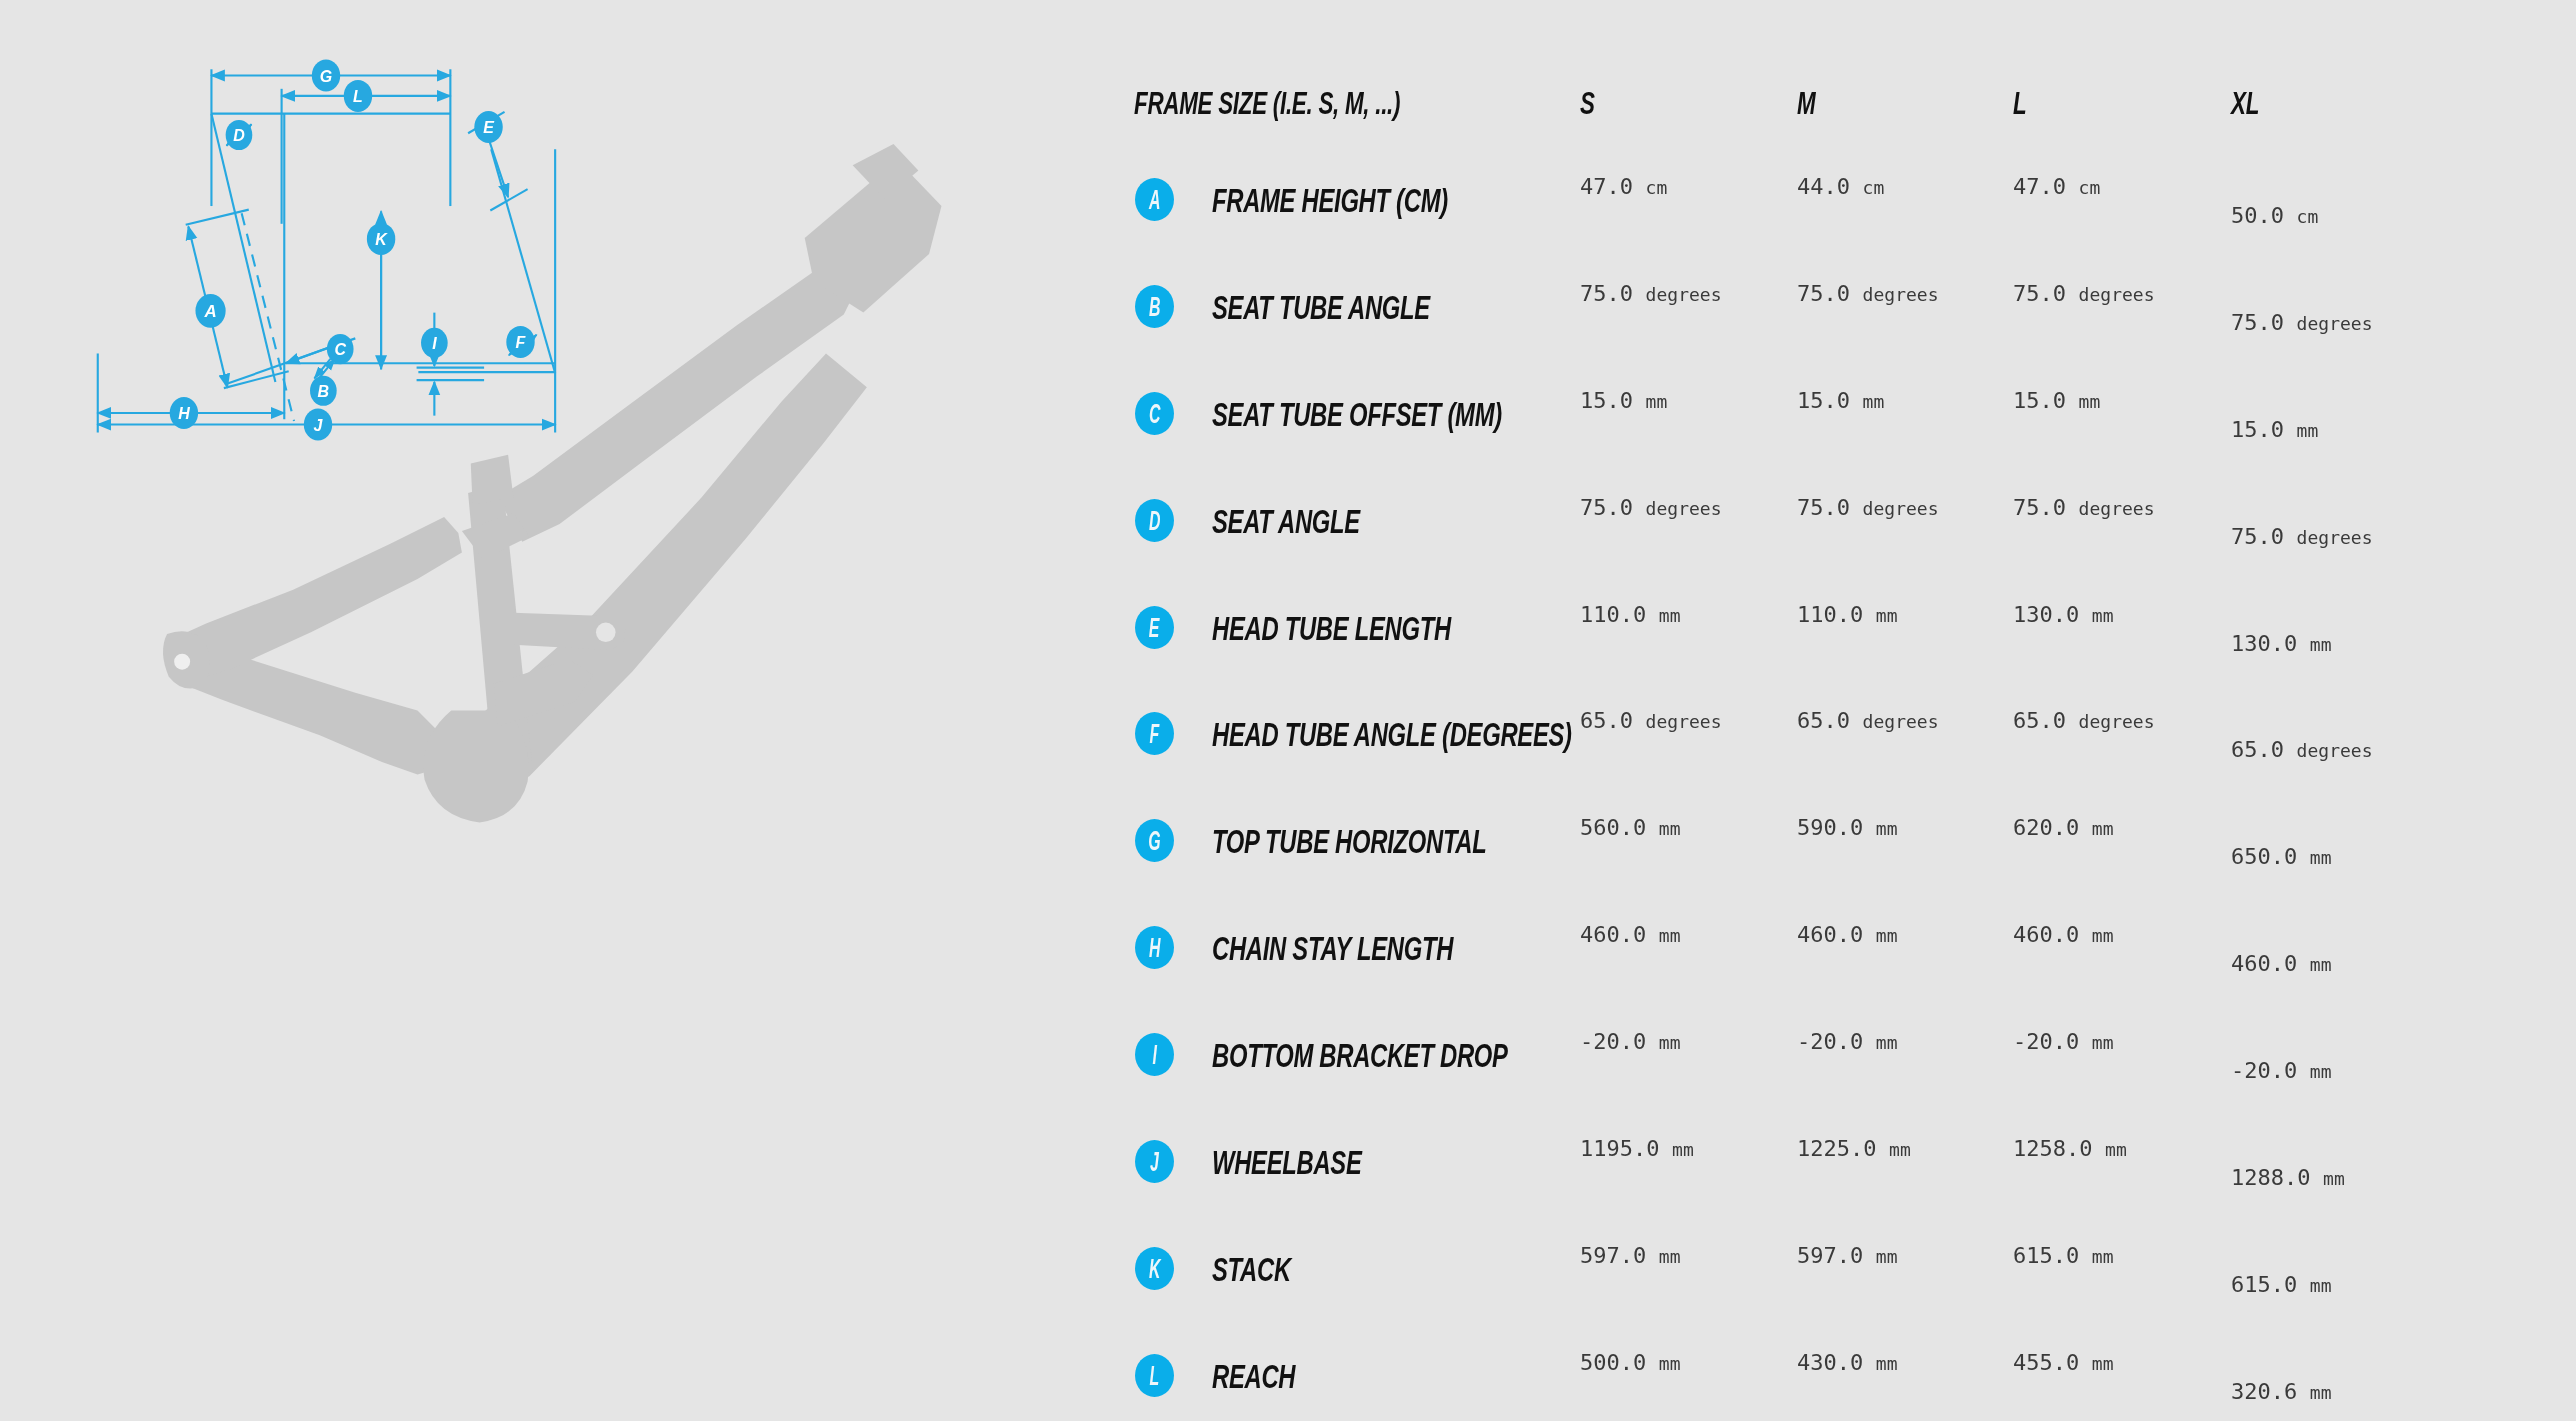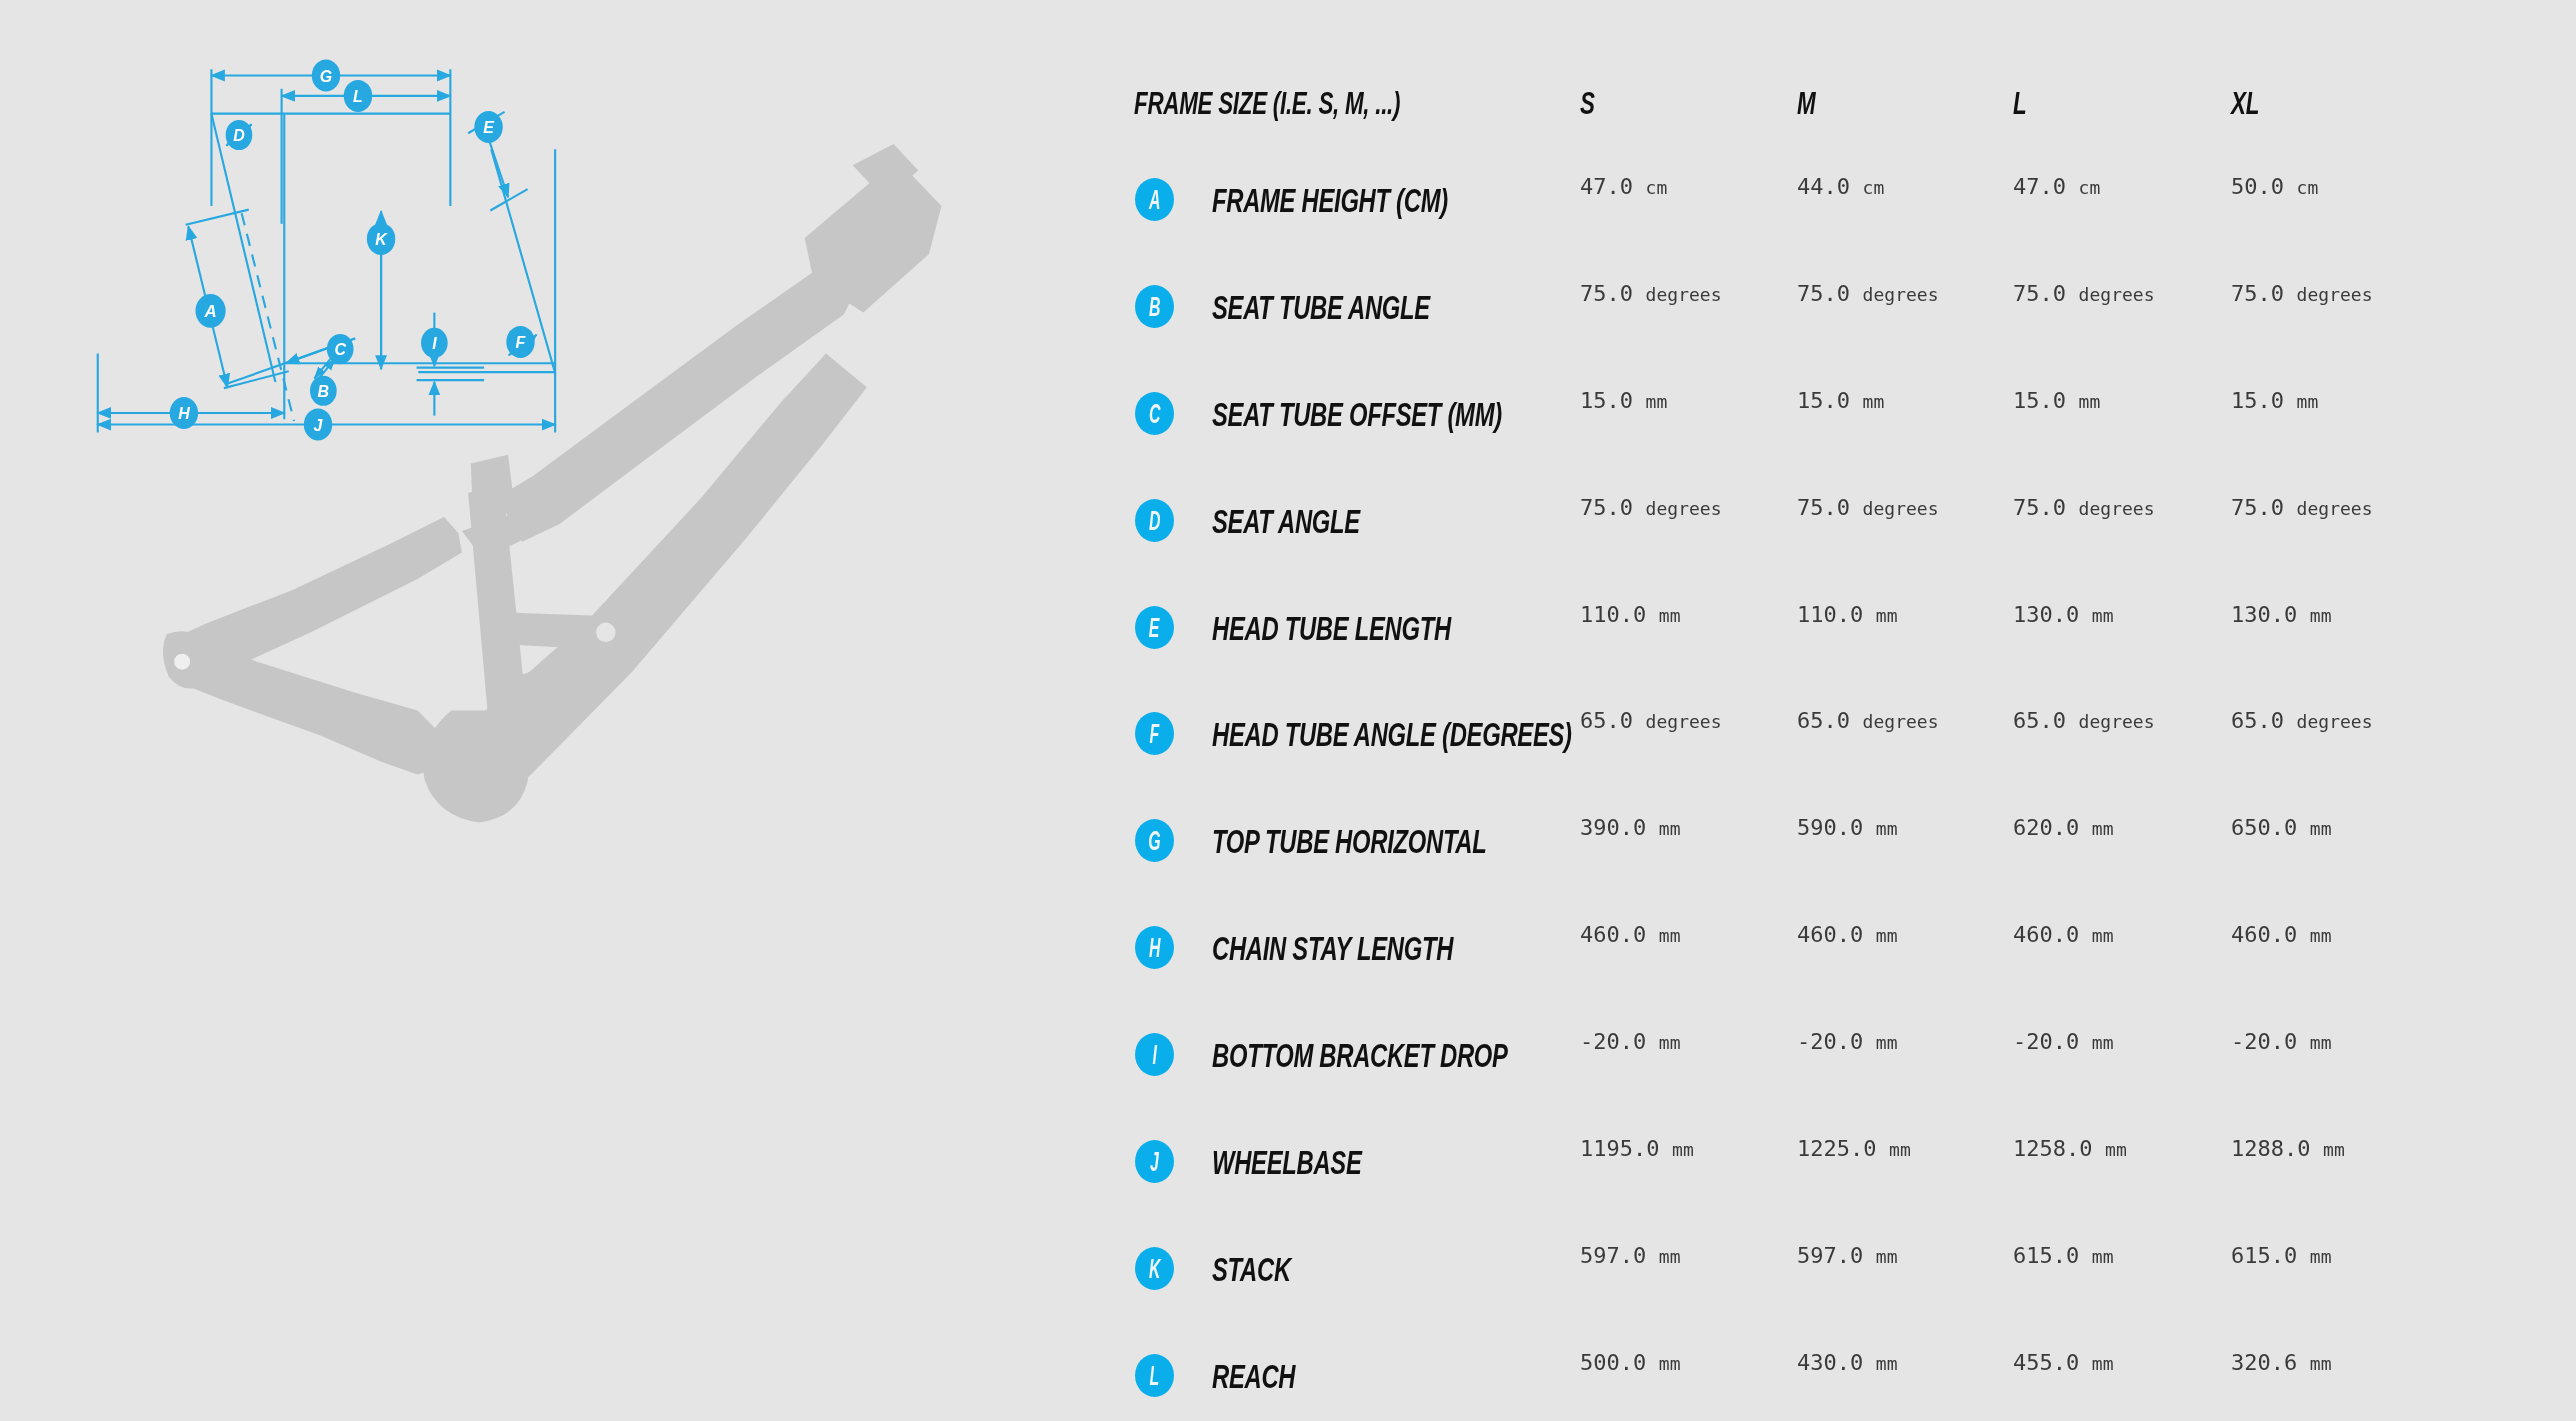--- a/index.html
+++ b/index.html
@@ -125,21 +125,21 @@
     color: #3a3a3a;
     white-space: nowrap;
   }
   .cell .unit {
     font-size: 18px;
     padding-left: 1.8px;
   }
   .c-s  { left: 446px; }
   .c-m  { left: 663px; text-align: right; }
   .c-l  { left: 879px; }
-  .c-xl { left: 1097px; }
+  .c-xl { left: 1097px; margin-top: 29px; }
 </style>
 </head>
 <body>
 
 <div id="page">
 
   <div id="diagram-panel">
     <svg id="diagram-svg" width="1057" height="1421" viewBox="0 0 1190 1600">
       <defs>
         <marker id="ah" viewBox="0 0 10 10" refX="9" refY="5" markerWidth="7" markerHeight="7" orient="auto-start-reverse">
@@ -367,21 +367,21 @@
           <div class="cell c-s"><span class="num">65.0</span><span class="unit"> degrees</span></div>
           <div class="cell c-m"><span class="num">65.0</span><span class="unit"> degrees</span></div>
           <div class="cell c-l"><span class="num">65.0</span><span class="unit"> degrees</span></div>
           <div class="cell c-xl"><span class="num">65.0</span><span class="unit"> degrees</span></div>
         </div>
         <div class="spec-row" style="top: 799px;">
           <div class="badge">
             <span>G</span>
           </div>
           <div class="row-label">TOP TUBE HORIZONTAL</div>
-          <div class="cell c-s"><span class="num">390.0</span><span class="unit"> mm</span></div>
+          <div class="cell c-s"><span class="num">560.0</span><span class="unit"> mm</span></div>
           <div class="cell c-m"><span class="num">590.0</span><span class="unit"> mm</span></div>
           <div class="cell c-l"><span class="num">620.0</span><span class="unit"> mm</span></div>
           <div class="cell c-xl"><span class="num">650.0</span><span class="unit"> mm</span></div>
         </div>
         <div class="spec-row" style="top: 906px;">
           <div class="badge">
             <span>H</span>
           </div>
           <div class="row-label">CHAIN STAY LENGTH</div>
           <div class="cell c-s"><span class="num">460.0</span><span class="unit"> mm</span></div>

